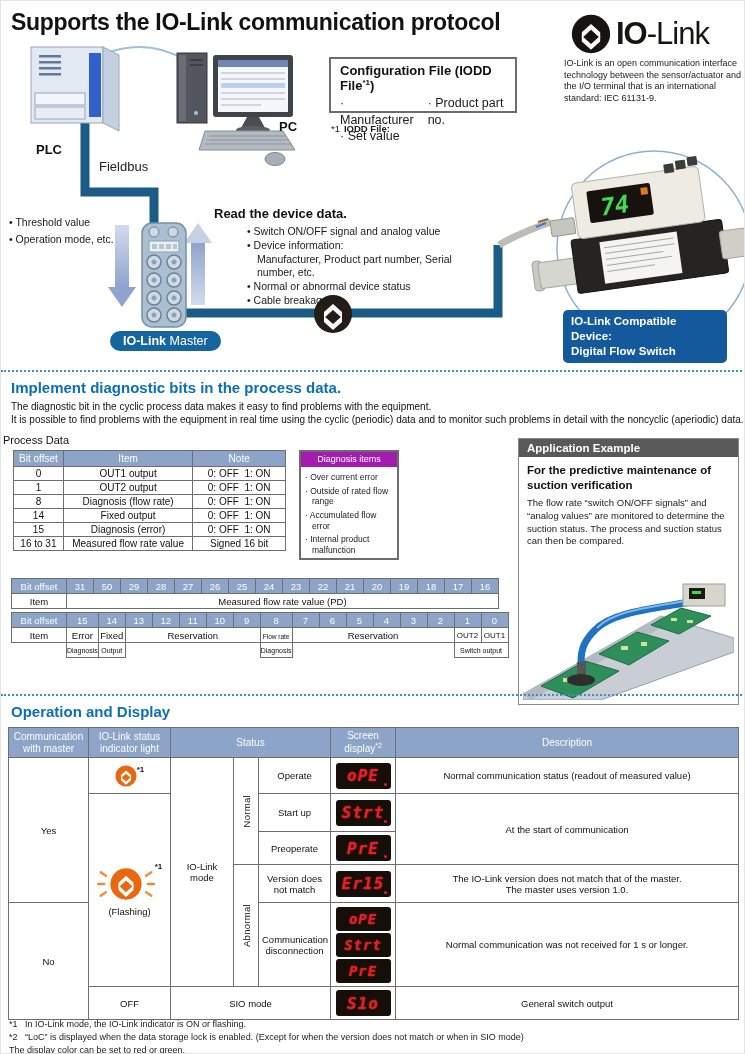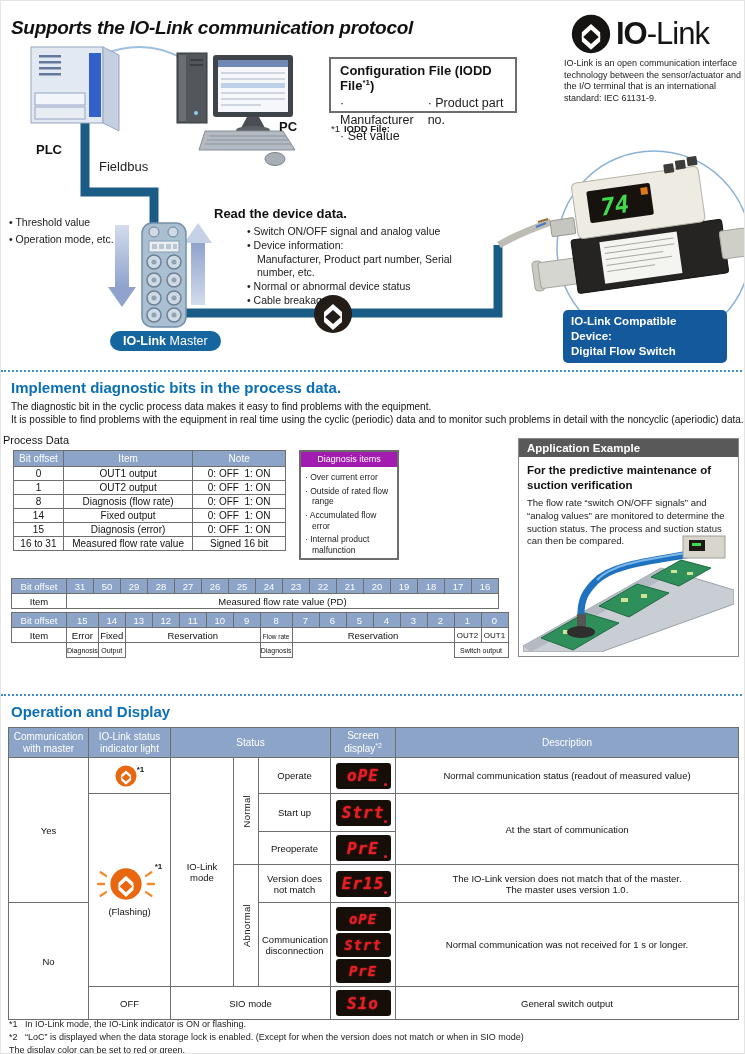--- a/index.html
+++ b/index.html
@@ -2,21 +2,21 @@
 <html><head>
 <meta charset="utf-8">
 <style>
   * { margin:0; padding:0; box-sizing:border-box; }
   body { font-family:"Liberation Sans", sans-serif; background:#fff; color:#1a1a1a; }
   .page { position:relative; width:745px; height:1054px; background:#fff; border:1px solid #e4e4e4; overflow:hidden; }
   .abs { position:absolute; }
 
   
   .sec1 { position:relative; width:745px; height:369px; }
-  .main-title { left:10px; top:16px; font-size:19px; font-weight:bold; letter-spacing:-0.3px; color:#111;font-style:italic; }
+  .main-title { left:10px; top:8px; font-size:23px; font-weight:bold; letter-spacing:-0.3px; color:#111; }
   .logo-row { left:570px; top:13px; display:flex; align-items:center; gap:5px; }
   .logo-text { font-size:31px; color:#161412; letter-spacing:-1px; }
   .logo-text b { font-weight:800; }
   .logo-desc { left:563px; top:57px; width:178px; font-size:9px; line-height:1.3; color:#222; }
   .diagram-label { font-weight:bold; font-size:13px; color:#111; }
   .fieldbus { font-size:13px; color:#222; }
   .config-box { left:328px; top:56px; width:188px; height:56px; border:2px solid #6d6d6d; background:#fff; padding:4px 9px; }
   .config-box .cft { font-size:13px; font-weight:bold; color:#111; }
   .config-box .cft sup { font-size:8px; }
   .config-items { font-size:12.5px; line-height:1.3; margin-top:2px; }
@@ -53,21 +53,21 @@
   .diagbox ul { list-style:none; padding:5px 4px; font-size:8.5px; line-height:1.25; color:#222; }
   .diagbox li { padding-left:7px; text-indent:-7px; margin-bottom:3px; }
   .bittable { left:10px; top:206px; table-layout:fixed; font-size:9.5px; }
   .bittable2 { top:240px; }
   .bittable th { background:#8ba4c7; color:#fff; font-weight:normal; border:1px solid #6e6e6e; height:15px; padding:0; }
   .bittable td { border:1px solid #6e6e6e; text-align:center; height:15px; padding:0; color:#111; }
   .bittable td.nob, .bittable td.nob:hover { border:none; }
   .tiny { font-size:6.5px; line-height:1.05; display:inline-block; }
   .small8 { font-size:8px; }
   .sub7 { font-size:7px; height:17px; }
-  .appbox { left:517px; top:66px; width:221px; height:219px; border:1px solid #8a8a8a; background:#fff; }
+  .appbox { left:517px; top:66px; width:221px; height:267px; border:1px solid #8a8a8a; background:#fff; }
   .appbox .ahead { background:#595959; color:#fff; font-weight:bold; font-size:11.5px; padding:3px 8px; }
   .appbox .atitle { font-size:11.5px; font-weight:bold; line-height:1.3; padding:6px 8px 2px; color:#111; }
   .appbox .abody { font-size:9.5px; line-height:1.35; padding:2px 8px; color:#222; }
   .app-illus { position:absolute; right:4px; bottom:4px; }
 
   
   .sec3 { position:relative; width:745px; height:361px; border-top:2px dotted #3f8fc6; }
   .sec3 .sec-heading { position:absolute; left:10px; top:7px; }
   .optable { left:7px; top:31px; width:730px; font-size:9.5px; text-align:center; table-layout:fixed; }
   .optable th { background:#8ba4c7; color:#fff; font-weight:normal; border:1px solid #6e6e6e; padding:2px; font-size:10px; line-height:1.2; height:25px; }

